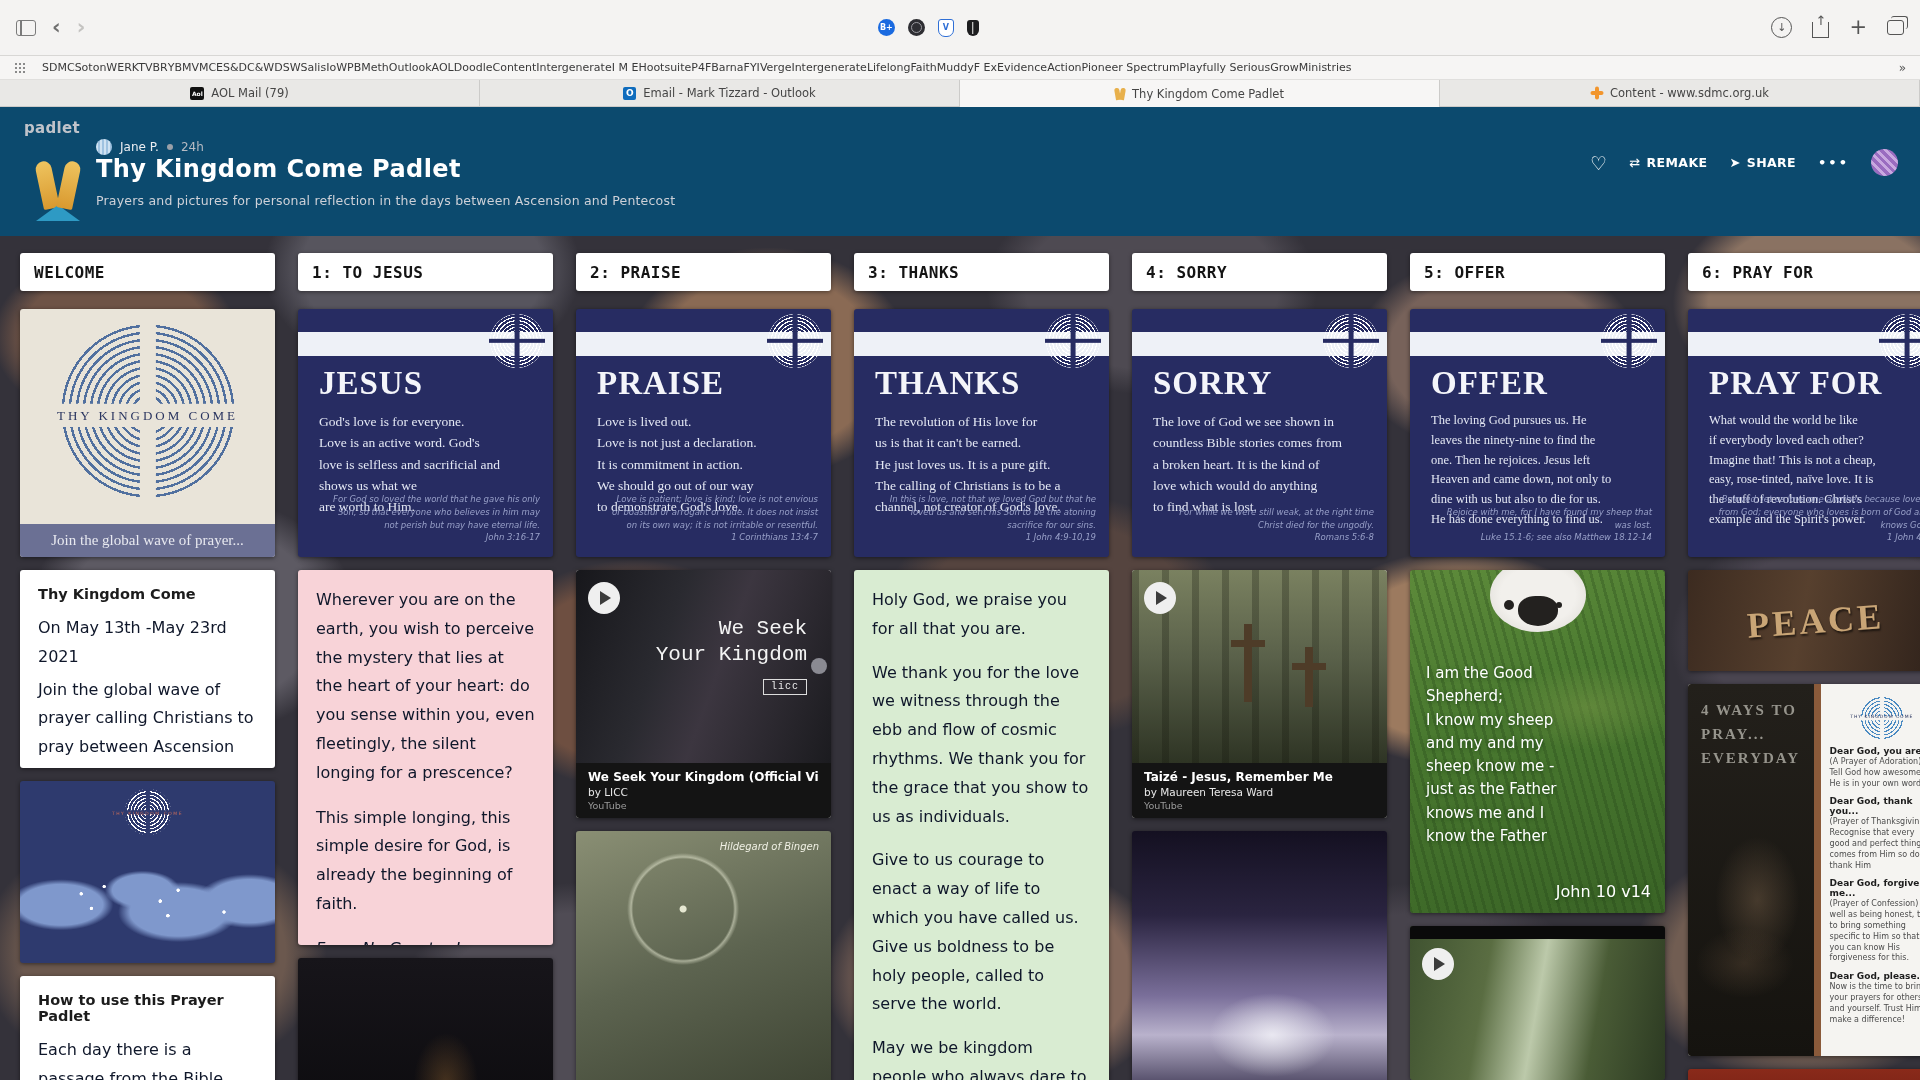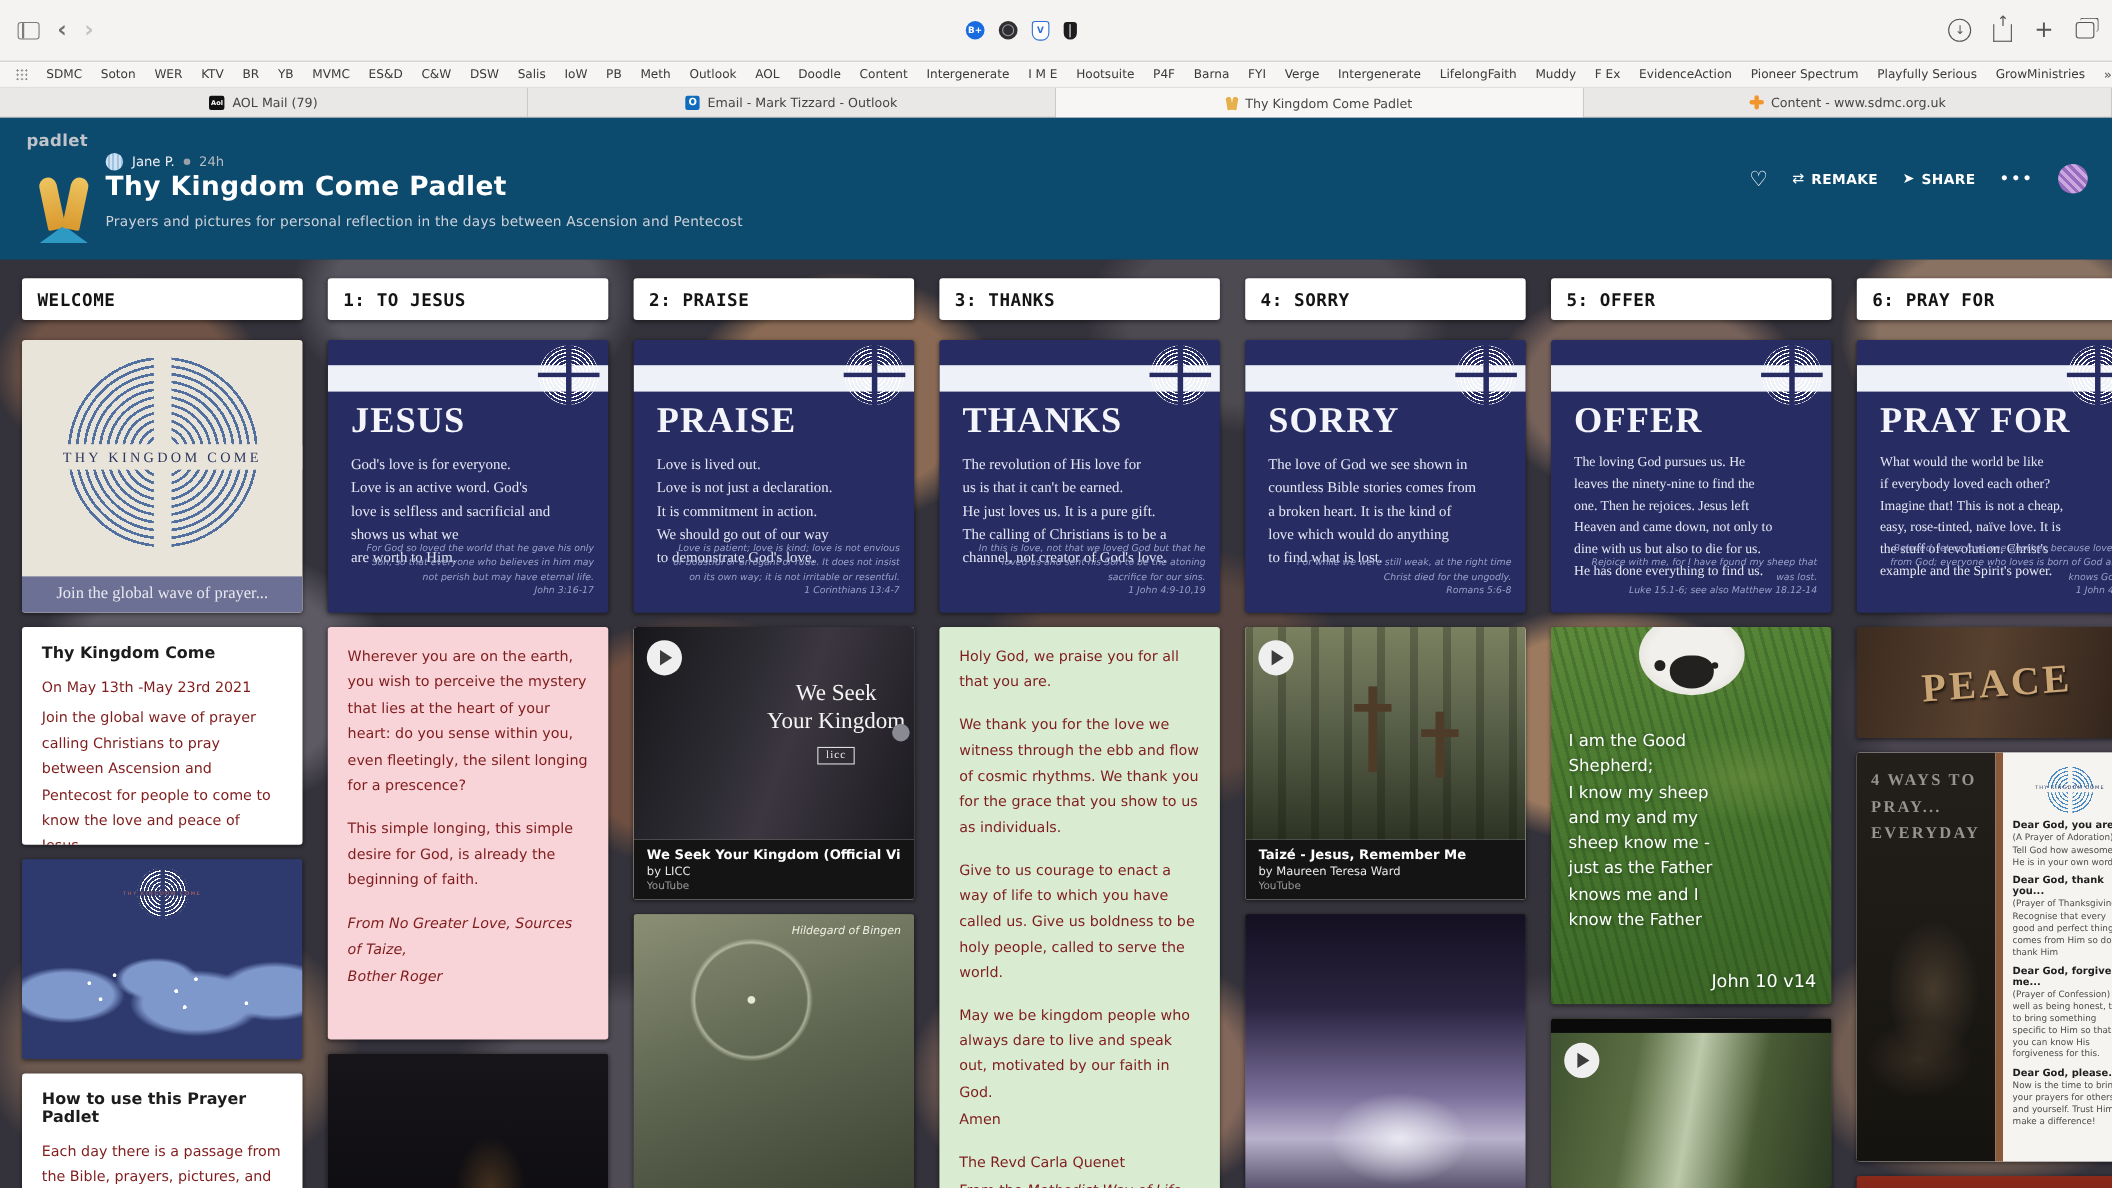--- a/index.html
+++ b/index.html
@@ -135,21 +135,21 @@
     font-family:"Liberation Serif",serif;font-size:33px;letter-spacing:1px;color:#f4f5fa;}
   .nbody{position:absolute;top:102px;left:21px;right:14px;
     font-family:"Liberation Serif",serif;font-size:13.5px;line-height:1.58;color:#e4e8f4;}
   .nscript{position:absolute;bottom:13px;left:30px;right:13px;text-align:right;
     font-style:italic;font-size:8.5px;line-height:1.5;color:#98a0c8;}
   .prelines{white-space:pre-line;}
 
   
   .tcard{padding:16px 18px;box-sizing:border-box;}
   .tcard h4{margin:0 0 12px 0;font-size:14.5px;color:#1c1c1c;}
-  .tcard p{margin:0 0 4px 0;font-size:13px;line-height:1.8;color:#7f1d1d;}
+  .tcard p{margin:0 0 4px 0;font-size:16px;line-height:1.8;color:#0f172a;}
   .pink{background:#f8d3d8;}
   .pink p{margin-bottom:16px;}
   .pink .src{font-style:italic;margin-bottom:2px;}
   .green{background:#d9ecd2;}
   .green p{margin-bottom:15px;}
   .green .tight{margin-bottom:2px;}
 
   
   .wlogo{height:248px;background:#e9e4d9;}
   .wlogo .tkc{left:50%;top:12px;transform:translateX(-50%);width:180px;height:180px;color:#51709f;--mask:#e9e4d9;}
@@ -182,22 +182,22 @@
   .vthumb{height:193px;position:relative;}
   .play{position:absolute;top:12px;left:12px;width:32px;height:32px;border-radius:50%;
     background:#efefef;display:flex;align-items:center;justify-content:center;z-index:4;}
   .play::after{content:'';border-style:solid;border-width:7px 0 7px 11px;
     border-color:transparent transparent transparent #3c3c3c;margin-left:3px;}
   .vcap{background:#141414;color:#fff;padding:7px 12px 9px;height:55px;box-sizing:border-box;}
   .vcap .vt{font-size:12px;font-weight:bold;white-space:nowrap;overflow:hidden;}
   .vcap .vb{font-size:10.5px;margin-top:2px;color:#e8e8e8;}
   .vcap .vs{font-size:9.5px;margin-top:2px;color:#9a9a9a;}
   .wsk{background:linear-gradient(110deg,#17171b 0%,#2a2a30 35%,#3c3640 55%,#1b1b1f 100%);}
-  .wsk .ov{position:absolute;right:8px;top:46px;text-align:center;
-    font-family:Liberation Serif, serif;font-size:21px;line-height:1.25;color:#f4f4f4;}
+  .wsk .ov{position:absolute;right:24px;top:46px;text-align:right;
+    font-family:Liberation Mono, monospace;font-size:21px;line-height:1.25;color:#f4f4f4;}
   .wsk .licc{display:inline-block;margin-top:10px;border:1.4px solid #ddd;color:#eee;
     font-size:10px;padding:1px 7px;letter-spacing:1px;}
   .wsk .badge{position:absolute;right:4px;top:88px;width:16px;height:16px;border-radius:50%;background:#8a8a92;}
   .taize{background:
       repeating-linear-gradient(90deg, rgba(20,22,12,.28) 0 7px, transparent 7px 30px),
       linear-gradient(#7a8160 0%,#5a614a 45%,#2e3424 100%);}
   .cross{position:absolute;width:8px;background:#4e3c28;}
   .cross::after{content:'';position:absolute;left:-13px;top:16px;width:34px;height:7px;background:#4e3c28;}
   .river{height:154px;background:
       linear-gradient(100deg,#3f5230 0%,#5a6d42 30%,#bcc9aa 50%,#4a5c36 72%,#2c3a22 100%);}
@@ -271,21 +271,21 @@
     <div class="tb-right">
       <div class="icon-circle-down">↓</div>
       <div class="icon-share-up"></div>
       <div class="icon-plus">+</div>
       <div class="icon-tabs"></div>
     </div>
   </div>
 
   <div class="bookmarksbar">
     <div class="bm-grid"></div>
-    <div style="display:flex;gap:17px;">
+    <div style="display:flex;">
         <span class="bm">SDMC</span>
         <span class="bm">Soton</span>
         <span class="bm">WER</span>
         <span class="bm">KTV</span>
         <span class="bm">BR</span>
         <span class="bm">YB</span>
         <span class="bm">MVMC</span>
         <span class="bm">ES&amp;D</span>
         <span class="bm">C&amp;W</span>
         <span class="bm">DSW</span>

